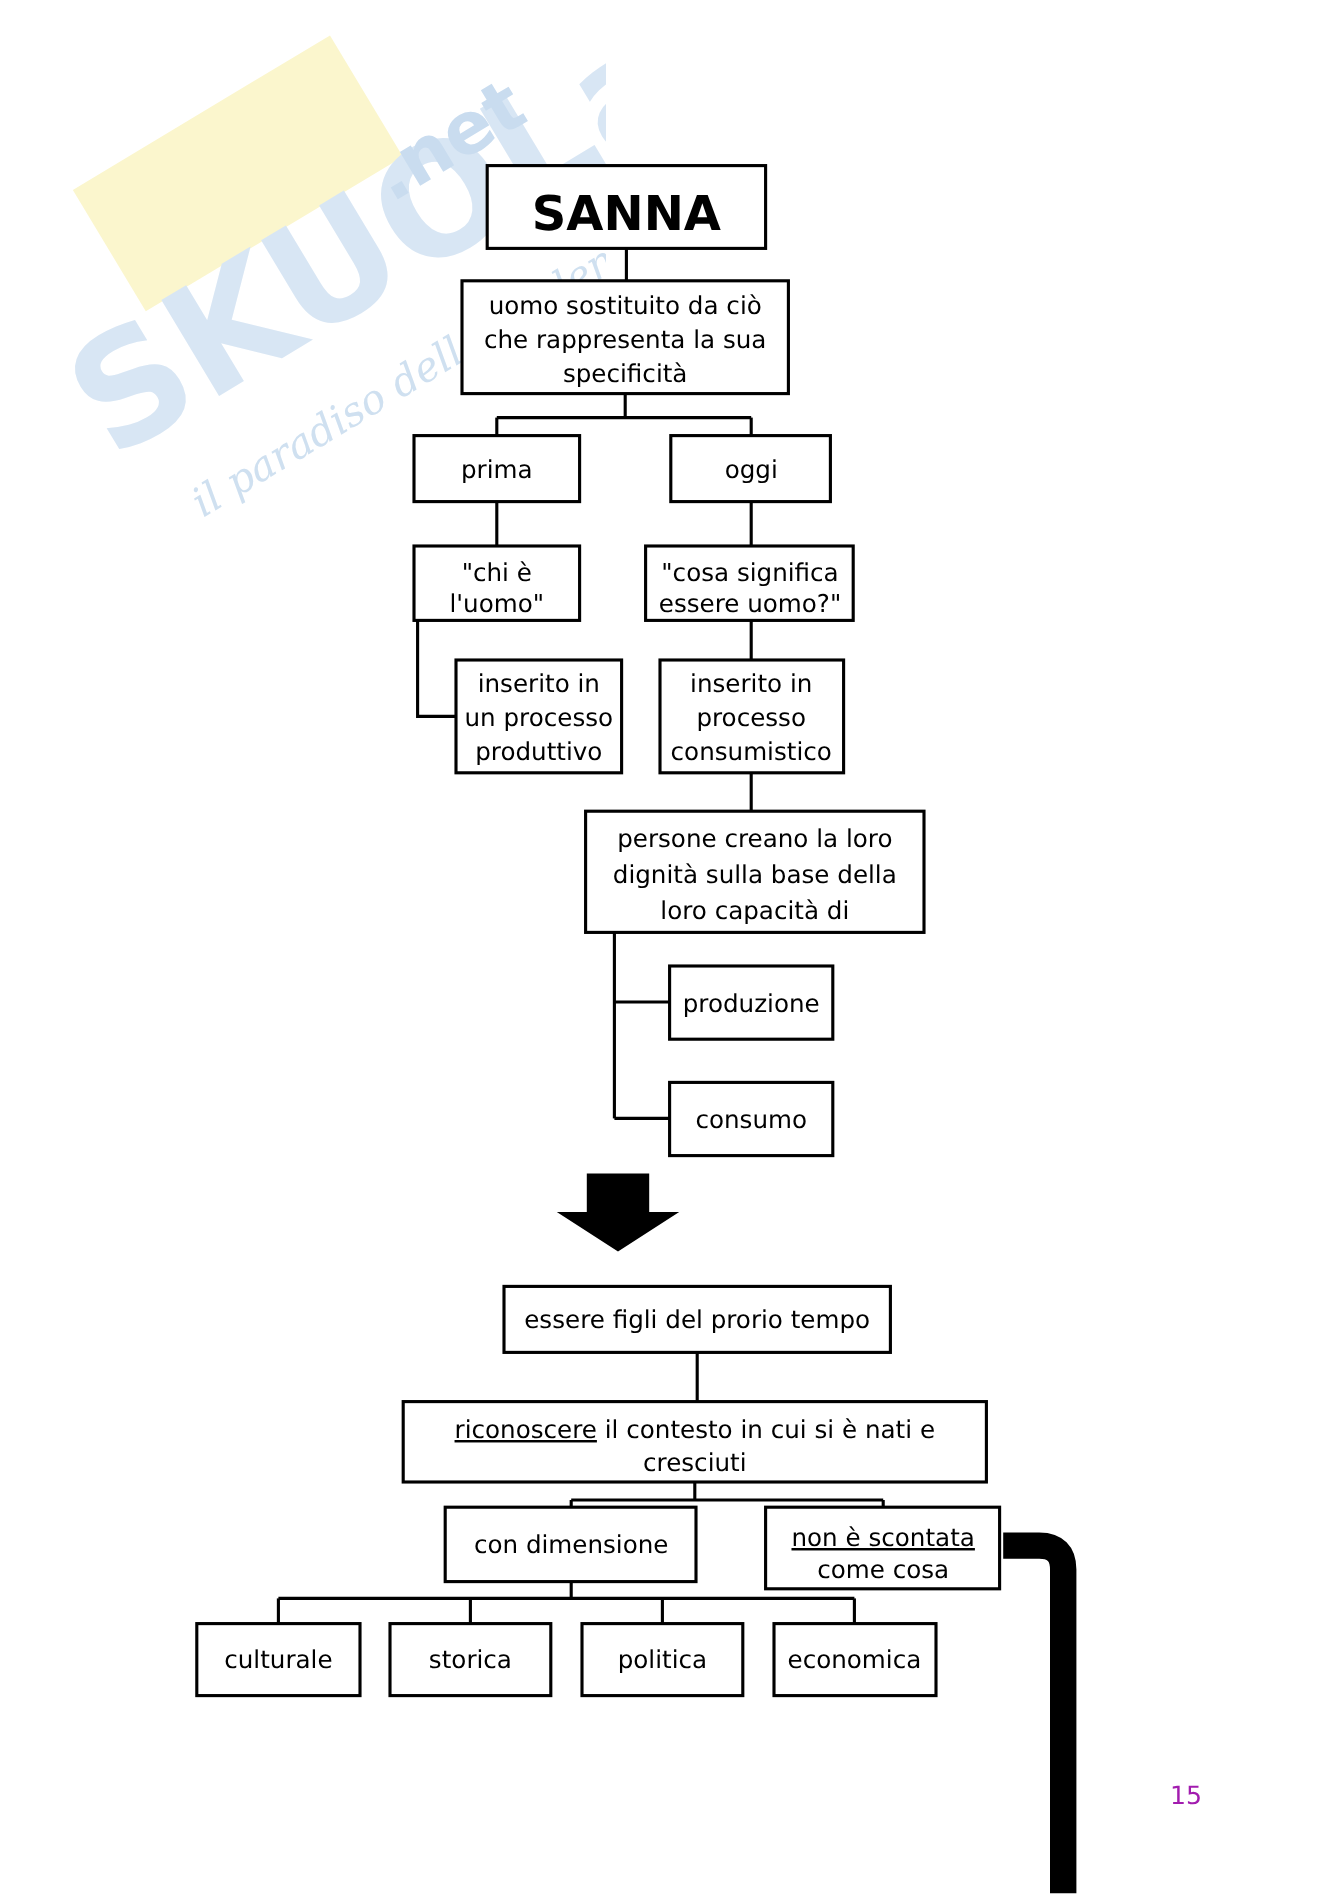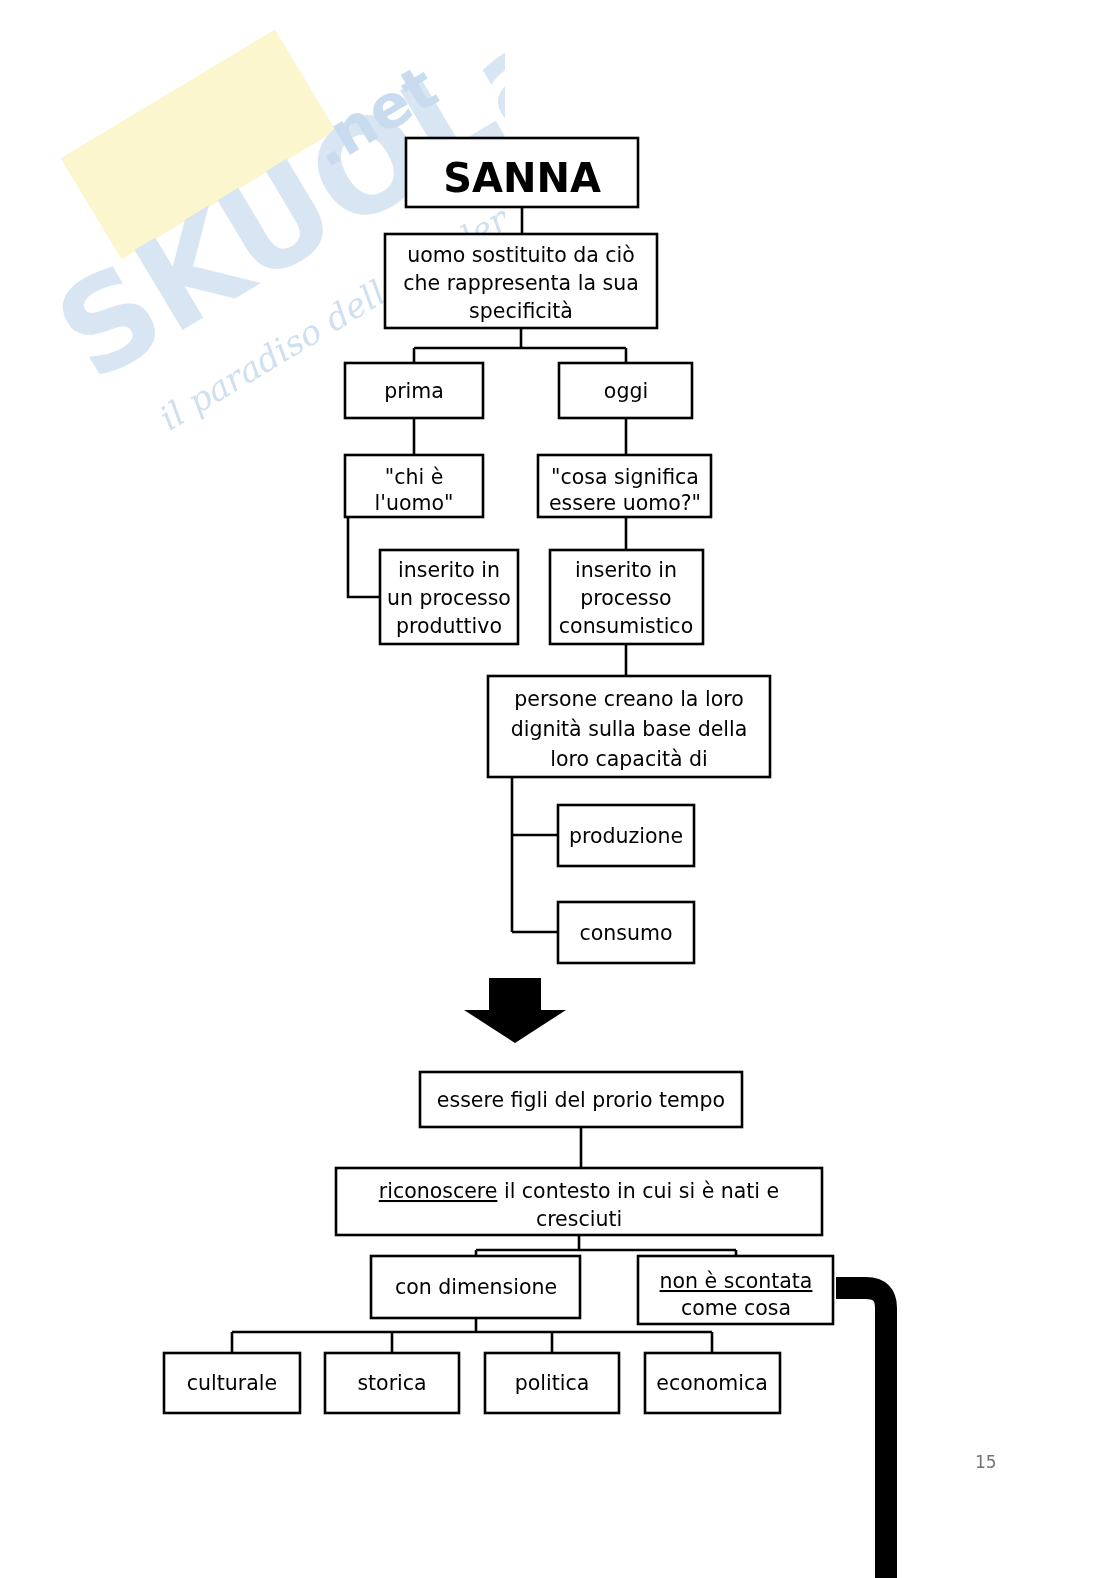--- a/index.html
+++ b/index.html
@@ -1,21 +1,21 @@
 <!DOCTYPE html>
 <html><head>
 <meta charset="utf-8">
 <style>
   html,body{margin:0;padding:0;background:#ffffff;}
   body{width:1116px;height:1578px;position:relative;overflow:hidden;
        font-family:"DejaVu Sans","Liberation Sans",sans-serif;}
   #page{position:relative;width:1116px;height:1578px;background:#fff;}
   svg.layer{position:absolute;left:0;top:0;width:1116px;height:1578px;}
   .wm{position:absolute;left:35px;top:25px;width:470px;height:470px;pointer-events:none;}
-  .pagenum{position:absolute;left:975px;top:1452px;font-size:17px;color:#737373;}
+  .pagenum{position:absolute;left:975px;top:1484px;font-size:21px;color:#a21caf;}
   .nodetext{font-family:"DejaVu Sans","Liberation Sans",sans-serif;fill:#000;}
 </style>
 </head>
 <body>
 
 <div id="page">
 
   <svg class="wm" viewBox="0 0 470 470">
     <g transform="rotate(-31 235 235)">
       <rect x="108" y="40" width="250" height="118" fill="#fbf6cd"></rect>

